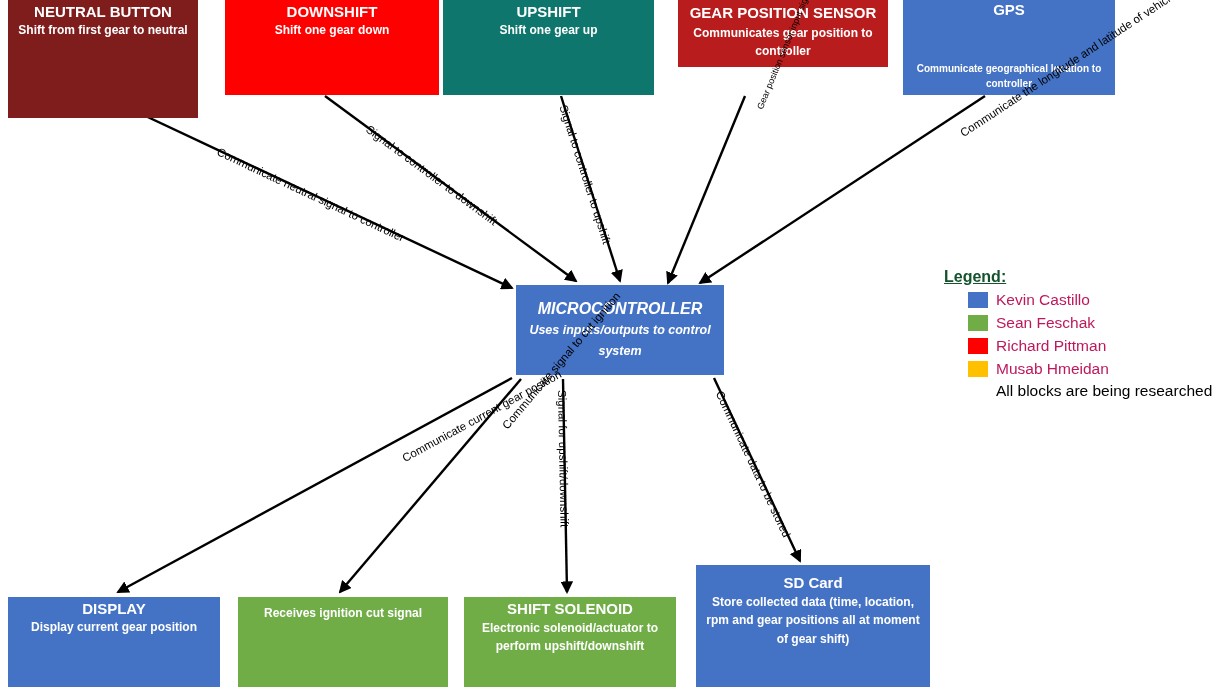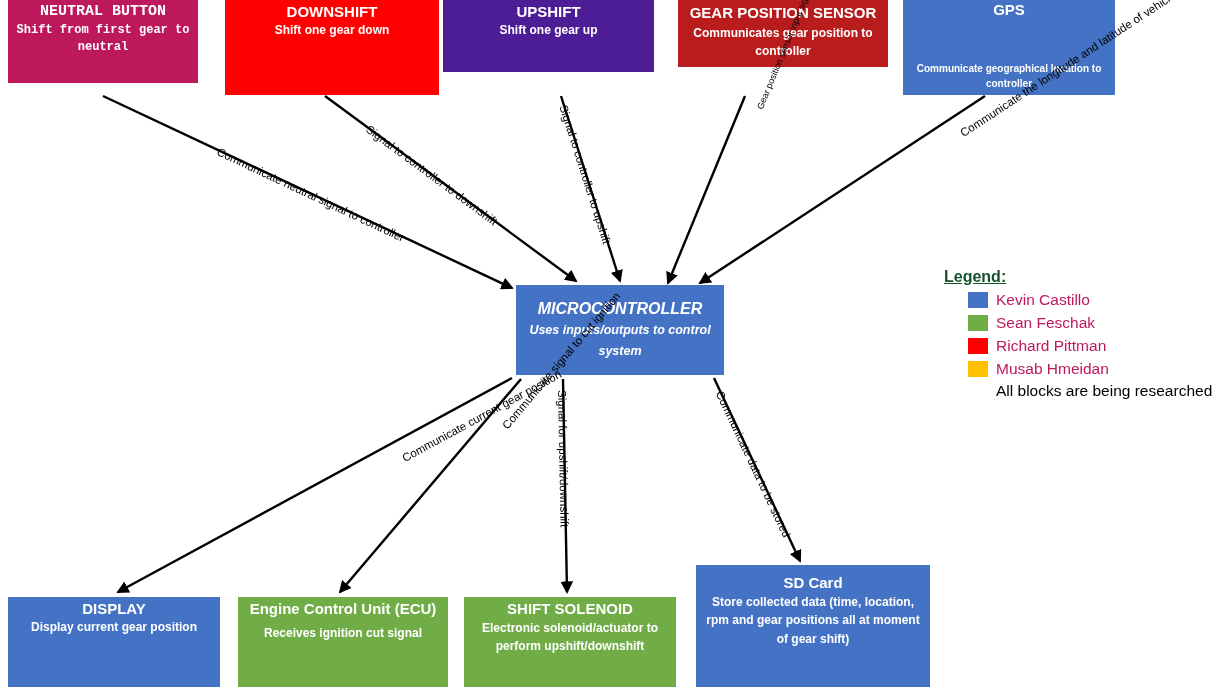--- a/index.html
+++ b/index.html
@@ -133,50 +133,49 @@
       <line x1="745" y1="96" x2="668" y2="283" stroke="#000000" stroke-width="2.4" marker-end="url(#arrowhead)"></line>
       <line x1="985" y1="96" x2="700" y2="283" stroke="#000000" stroke-width="2.4" marker-end="url(#arrowhead)"></line>
       <line x1="512" y1="378" x2="118" y2="592" stroke="#000000" stroke-width="2.4" marker-end="url(#arrowhead)"></line>
       <line x1="521" y1="379" x2="340" y2="592" stroke="#000000" stroke-width="2.4" marker-end="url(#arrowhead)"></line>
       <line x1="563" y1="379" x2="567" y2="592" stroke="#000000" stroke-width="2.4" marker-end="url(#arrowhead)"></line>
       <line x1="714" y1="378" x2="800" y2="561" stroke="#000000" stroke-width="2.4" marker-end="url(#arrowhead)"></line>
     </g>
 </svg>
 
 <div id="nodes-layer">
-    <div class="node " style="left: 8px; top: 0px; width: 190px; height: 83px; background: #be185d; font-family: Liberation Mono, monospace;">
+    <div class="node " style="left: 8px; top: 0px; width: 190px; height: 118px; background: #7f1d1d;">
       <div class="title">NEUTRAL BUTTON</div>
       <div class="desc">Shift from first gear to neutral</div>
     </div>
     <div class="node " style="left: 225px; top: 0px; width: 214px; height: 95px; background: rgb(255, 0, 0);">
       <div class="title">DOWNSHIFT</div>
       <div class="desc">Shift one gear down</div>
     </div>
-    <div class="node " style="left: 443px; top: 0px; width: 211px; height: 72px; background: #4c1d95;">
+    <div class="node " style="left: 443px; top: 0px; width: 211px; height: 95px; background: #0f766e;">
       <div class="title">UPSHIFT</div>
       <div class="desc">Shift one gear up</div>
     </div>
     <div class="node gear" style="left: 678px; top: 0px; width: 210px; height: 67px; background: #b91c1c;">
       <div class="title">GEAR POSITION SENSOR</div>
       <div class="desc">Communicates gear position to controller</div>
     </div>
     <div class="node gps" style="left: 903px; top: 0px; width: 212px; height: 95px; background: rgb(68, 114, 196);">
       <div class="title">GPS</div>
       <div class="desc">Communicate geographical location to controller</div>
     </div>
     <div class="node mcu" style="left: 516px; top: 285px; width: 208px; height: 90px; background: rgb(68, 114, 196);">
       <div class="title">MICROCONTROLLER</div>
       <div class="desc">Uses inputs/outputs to control system</div>
     </div>
     <div class="node " style="left: 8px; top: 597px; width: 212px; height: 90px; background: rgb(68, 114, 196);">
       <div class="title">DISPLAY</div>
       <div class="desc">Display current gear position</div>
     </div>
     <div class="node ecu" style="left: 238px; top: 597px; width: 210px; height: 90px; background: rgb(112, 173, 71);">
-      <div class="title">Engine Control Unit (ECU)</div>
       <div class="desc">Receives ignition cut signal</div>
     </div>
     <div class="node sol" style="left: 464px; top: 597px; width: 212px; height: 90px; background: rgb(112, 173, 71);">
       <div class="title">SHIFT SOLENOID</div>
       <div class="desc">Electronic solenoid/actuator to perform upshift/downshift</div>
     </div>
     <div class="node sd" style="left: 696px; top: 565px; width: 234px; height: 122px; background: rgb(68, 114, 196); text-align: center;">
       <div class="title">SD Card</div>
       <div class="desc">Store collected data (time, location, rpm and gear positions all at moment of gear shift)</div>
     </div>

